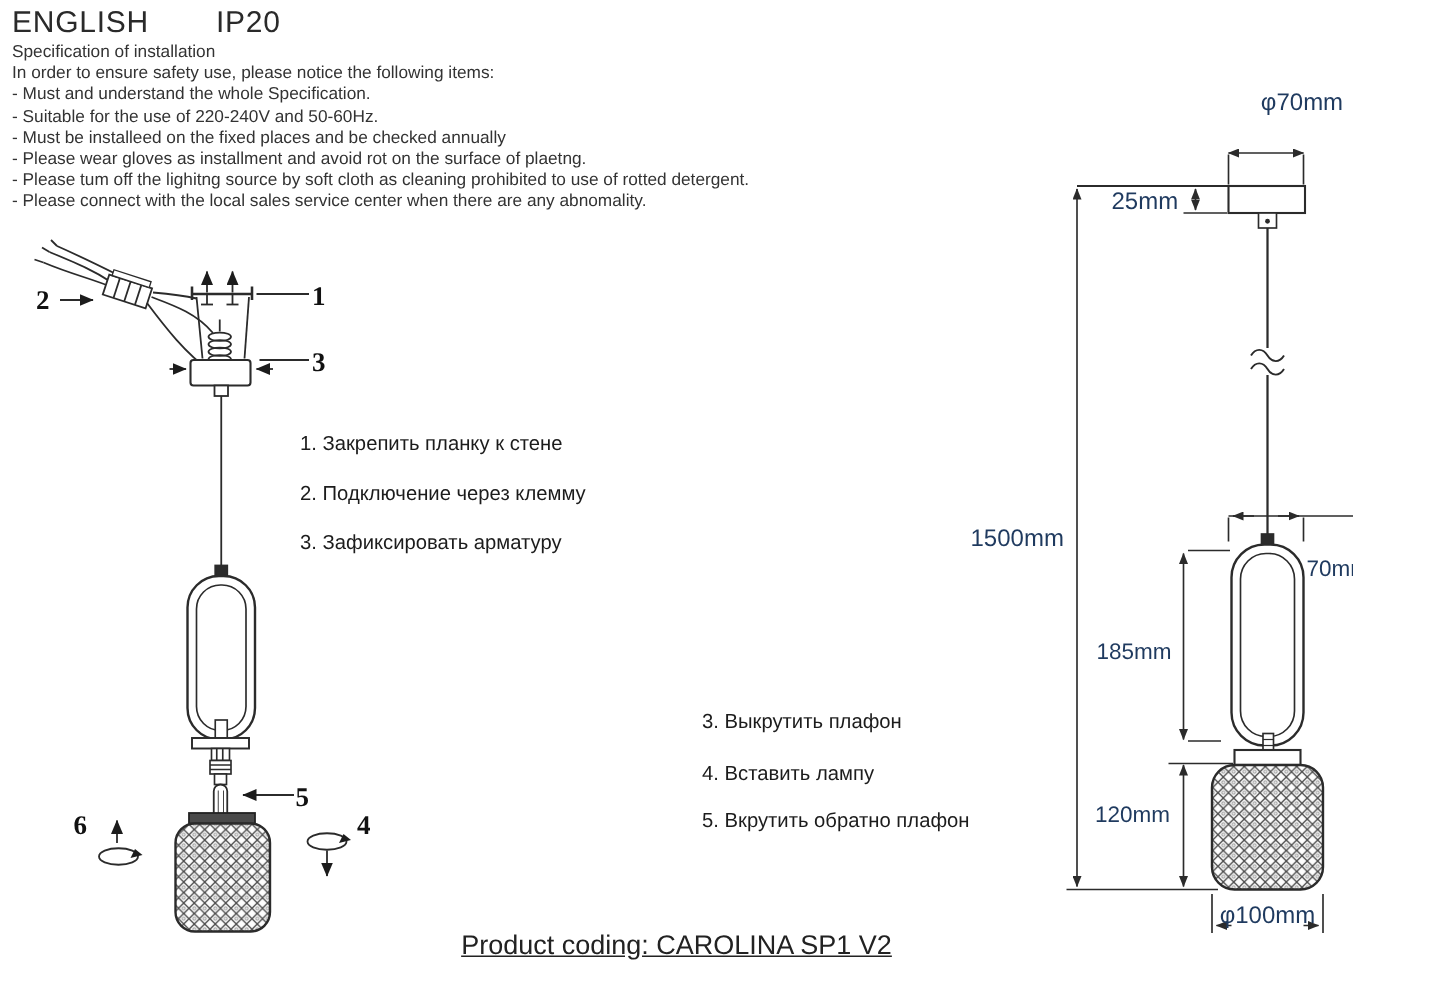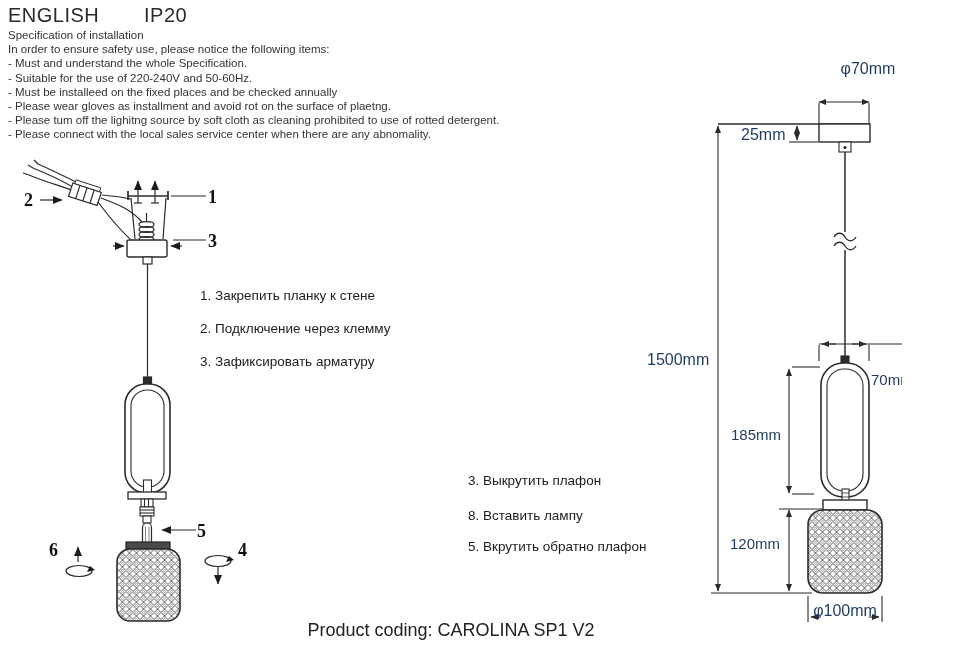--- a/index.html
+++ b/index.html
@@ -220,26 +220,26 @@
   <div class="abs partnum" style="left:208px;top:231px;">3</div>
   <div class="abs partnum" style="left:197px;top:521px;">5</div>
   <div class="abs partnum" style="left:49px;top:540px;">6</div>
   <div class="abs partnum" style="left:238px;top:540px;">4</div>
 
   <div class="abs ru" style="left:180px;top:288px;">1. Закрепить планку к стене</div>
   <div class="abs ru" style="left:180px;top:321px;">2. Подключение через клемму</div>
   <div class="abs ru" style="left:180px;top:354px;">3. Зафиксировать арматуру</div>
 
   <div class="abs ru" style="left:448px;top:473px;">3. Выкрутить плафон</div>
-  <div class="abs ru" style="left:448px;top:508px;">8. Вставить лампу</div>
+  <div class="abs ru" style="left:448px;top:508px;">4. Вставить лампу</div>
   <div class="abs ru" style="left:448px;top:539px;">5. Вкрутить обратно плафон</div>
 
   <div class="abs dim-lg ctr" style="left:832px;top:60px;width:72px;">φ70mm</div>
   <div class="abs dim-lg" style="left:741px;top:126px;">25mm</div>
   <div class="abs dim-lg" style="left:647px;top:351px;">1500mm</div>
   <div class="abs dim" style="left:871px;top:323px;margin-top:48px;">70mm</div>
   <div class="abs dim" style="left:731px;top:426px;">185mm</div>
   <div class="abs dim" style="left:730px;top:535px;">120mm</div>
   <div class="abs dim-lg ctr" style="left:806px;top:602px;width:78px;">φ100mm</div>
 
-  <div class="abs footer" style="top:620px;">Product coding: CAROLINA SP1 V2</div>
+  <div class="abs footer" style="top:620px;text-decoration:underline;">Product coding: CAROLINA SP1 V2</div>
 
 </div>
 
 </body></html>

